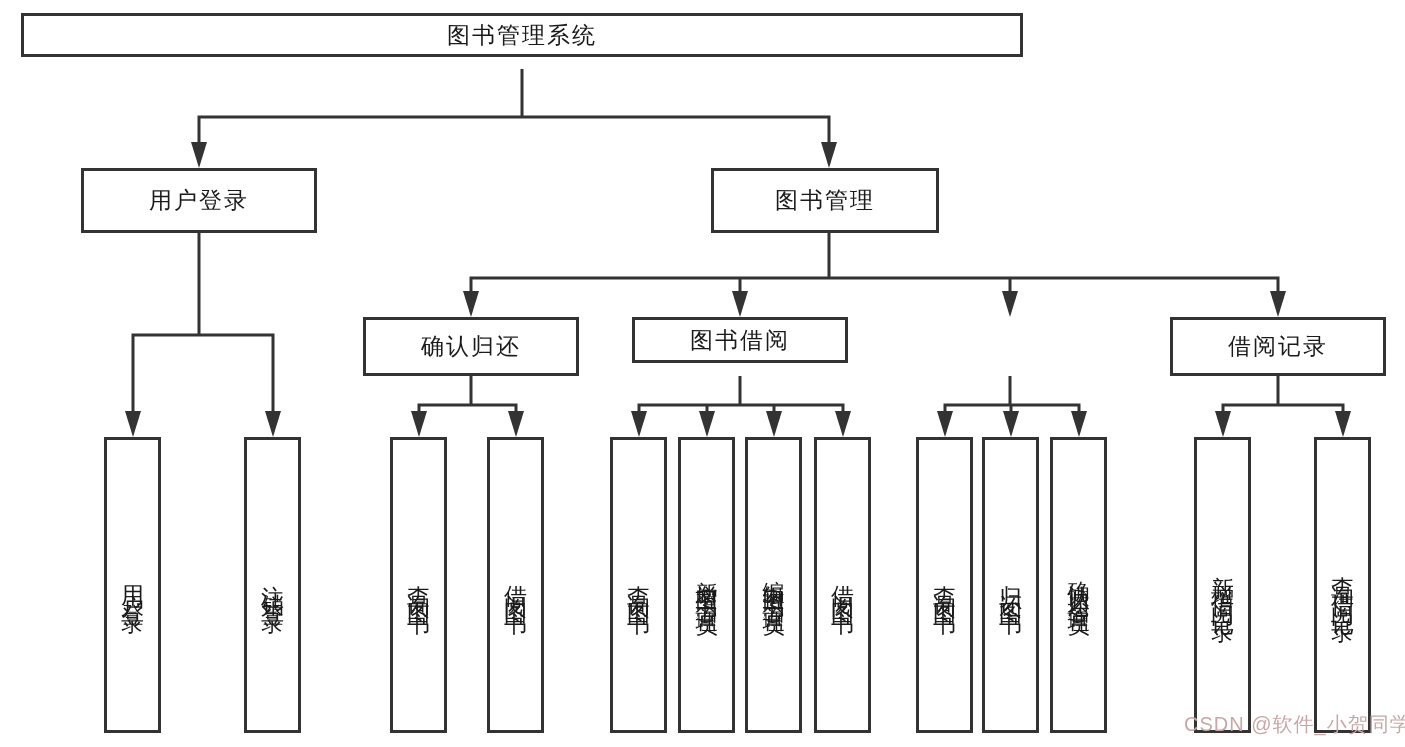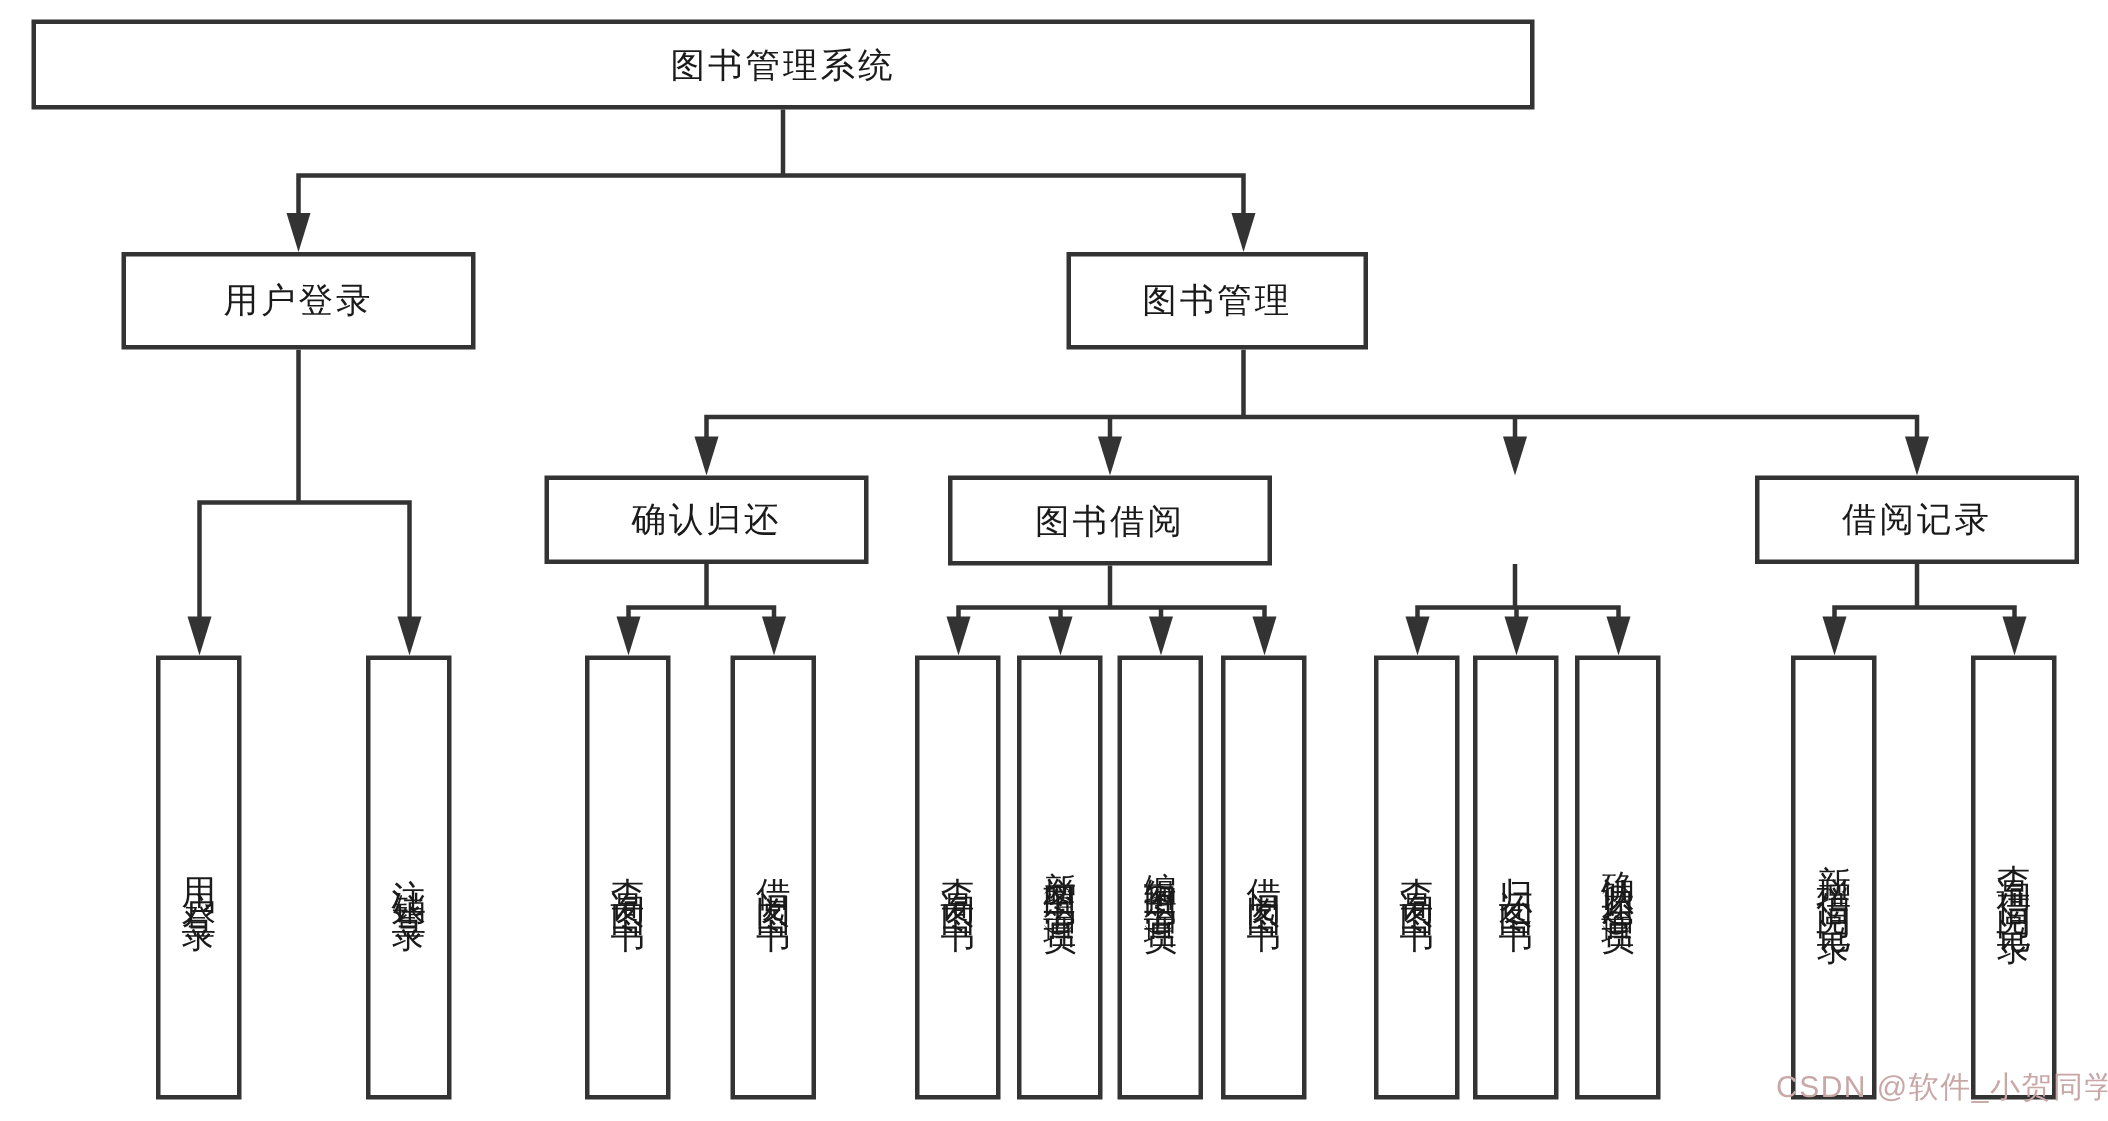--- a/index.html
+++ b/index.html
@@ -61,35 +61,35 @@
       <polygon points="766,411 782,411 774,437"></polygon>
       <polygon points="835,411 851,411 843,437"></polygon>
       <polygon points="937,411 953,411 945,437"></polygon>
       <polygon points="1003,411 1019,411 1011,437"></polygon>
       <polygon points="1071,411 1087,411 1079,437"></polygon>
       <polygon points="1215,411 1231,411 1223,437"></polygon>
       <polygon points="1335,411 1351,411 1343,437"></polygon>
     </g>
   </svg>
 
-  <div class="node hnode" style="left:21px; top:13px; width:1002px; height:60px;">
+  <div class="node hnode" style="left:21px; top:13px; width:1002px; height:44px;">
     <span>图书管理系统</span>
   </div>
 
   <div class="node hnode" style="left:81px; top:168px; width:236px; height:65px;">
     <span>用户登录</span>
   </div>
-  <div class="node hnode" style="left:711px; top:168px; width:201px; height:65px;">
+  <div class="node hnode" style="left:711px; top:168px; width:228px; height:65px;">
     <span>图书管理</span>
   </div>
 
   <div class="node hnode" style="left:363px; top:317px; width:216px; height:59px;">
     <span>确认归还</span>
   </div>
-  <div class="node hnode" style="left:632px; top:317px; width:216px; height:60px;">
+  <div class="node hnode" style="left:632px; top:317px; width:216px; height:46px;">
     <span>图书借阅</span>
   </div>
   <div class="node hnode" style="left:1170px; top:317px; width:216px; height:59px;">
     <span>借阅记录</span>
   </div>
 
   <div class="node vnode" style="left:104px; top:437px; width:57px; height:296px;">
     <span class="vlbl">用户登录</span>
   </div>
   <div class="node vnode" style="left:244px; top:437px; width:57px; height:296px;">

